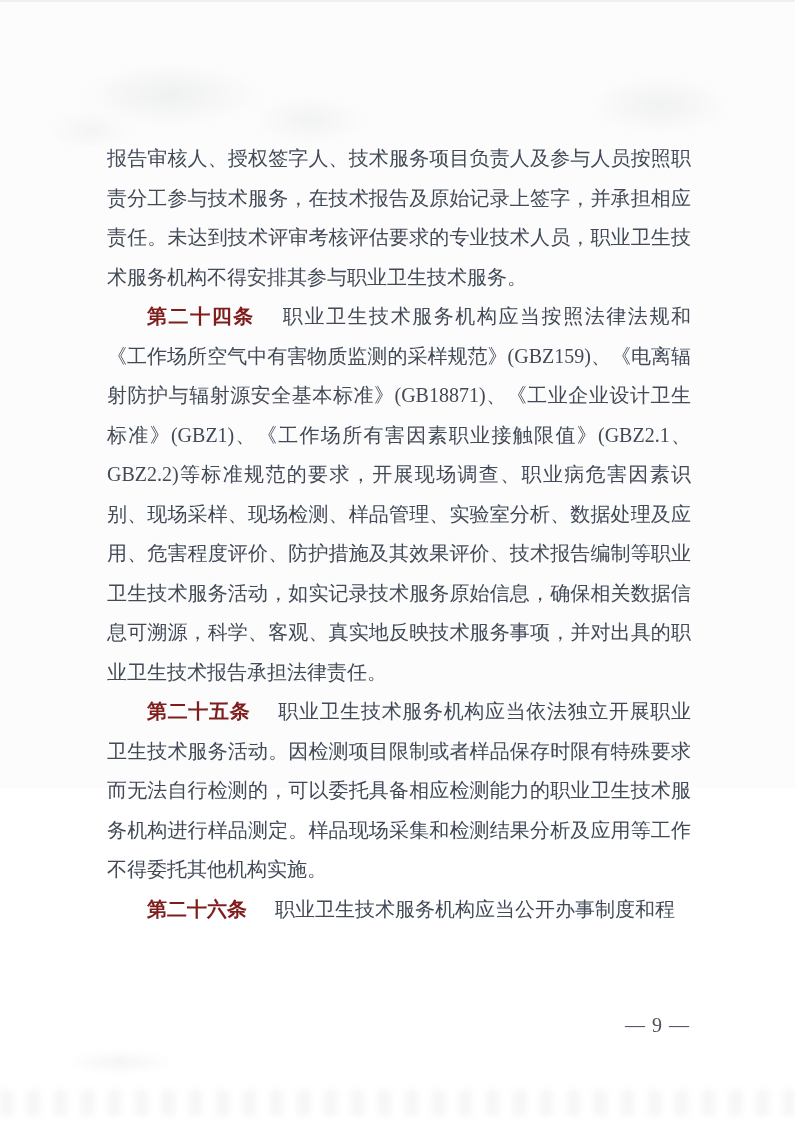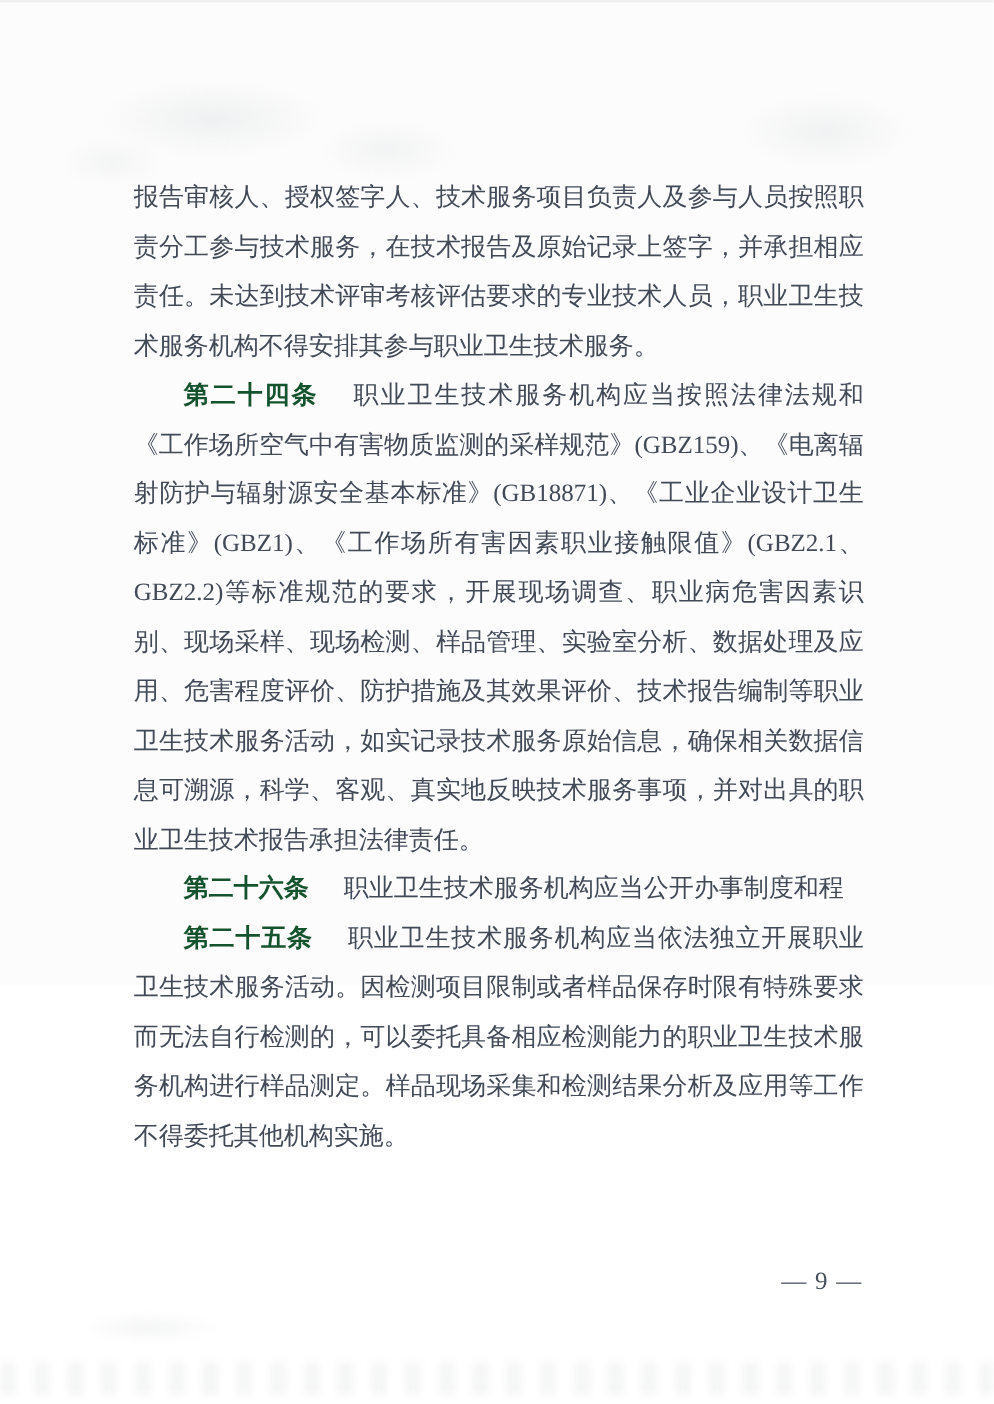--- a/index.html
+++ b/index.html
@@ -67,21 +67,21 @@
   }
   .text-block p {
     margin: 0;
     padding: 0;
   }
   .text-block p.indent {
     text-indent: 2em;
   }
   .article-no {
     font-weight: bold;
-    color: #14532d;
+    color: #7f1d1d;
     margin-right: 1.4em;
   }
   .page-number {
     position: absolute;
     left: 0;
     top: 1012px;
     width: 690px;
     text-align: right;
     font-size: 20px;
     letter-spacing: 1px;
@@ -92,18 +92,18 @@
 <body>
 
 <div class="page">
   <div class="noise-top"></div>
   <div class="noise-bottom-blob"></div>
   <div class="noise-bottom"></div>
 
   <div class="text-block" id="paragraphs">
       <p><span>报告审核人、授权签字人、技术服务项目负责人及参与人员按照职责分工参与技术服务，在技术报告及原始记录上签字，并承担相应责任。未达到技术评审考核评估要求的专业技术人员，职业卫生技术服务机构不得安排其参与职业卫生技术服务。</span></p>
       <p class="indent"><span class="article-no">第二十四条</span><span>职业卫生技术服务机构应当按照法律法规和《工作场所空气中有害物质监测的采样规范》(GBZ159)、《电离辐射防护与辐射源安全基本标准》(GB18871)、《工业企业设计卫生标准》(GBZ1)、《工作场所有害因素职业接触限值》(GBZ2.1、GBZ2.2)等标准规范的要求，开展现场调查、职业病危害因素识别、现场采样、现场检测、样品管理、实验室分析、数据处理及应用、危害程度评价、防护措施及其效果评价、技术报告编制等职业卫生技术服务活动，如实记录技术服务原始信息，确保相关数据信息可溯源，科学、客观、真实地反映技术服务事项，并对出具的职业卫生技术报告承担法律责任。</span></p>
+      <p class="indent"><span class="article-no">第二十五条</span><span>职业卫生技术服务机构应当依法独立开展职业卫生技术服务活动。因检测项目限制或者样品保存时限有特殊要求而无法自行检测的，可以委托具备相应检测能力的职业卫生技术服务机构进行样品测定。样品现场采集和检测结果分析及应用等工作不得委托其他机构实施。</span></p>
       <p class="indent"><span class="article-no">第二十六条</span><span>职业卫生技术服务机构应当公开办事制度和程</span></p>
-      <p class="indent"><span class="article-no">第二十五条</span><span>职业卫生技术服务机构应当依法独立开展职业卫生技术服务活动。因检测项目限制或者样品保存时限有特殊要求而无法自行检测的，可以委托具备相应检测能力的职业卫生技术服务机构进行样品测定。样品现场采集和检测结果分析及应用等工作不得委托其他机构实施。</span></p>
     </div>
 
   <div class="page-number">— 9 —</div>
 </div>
 
 </body></html>

